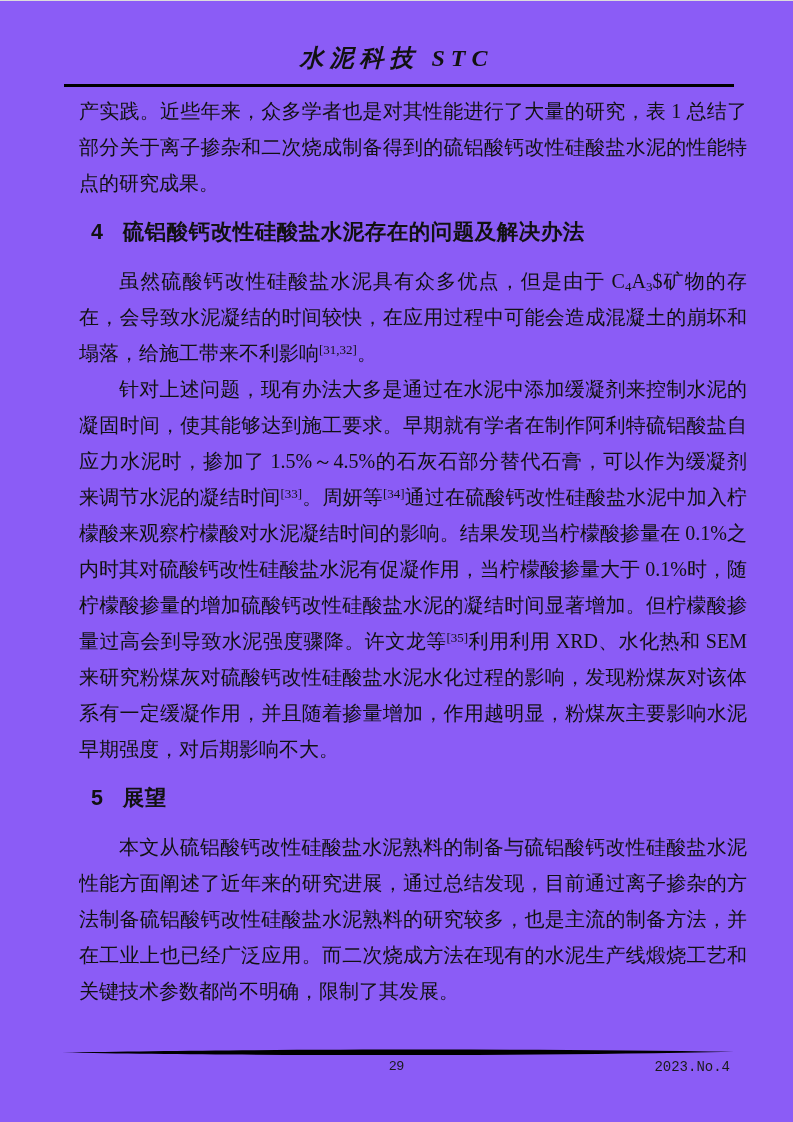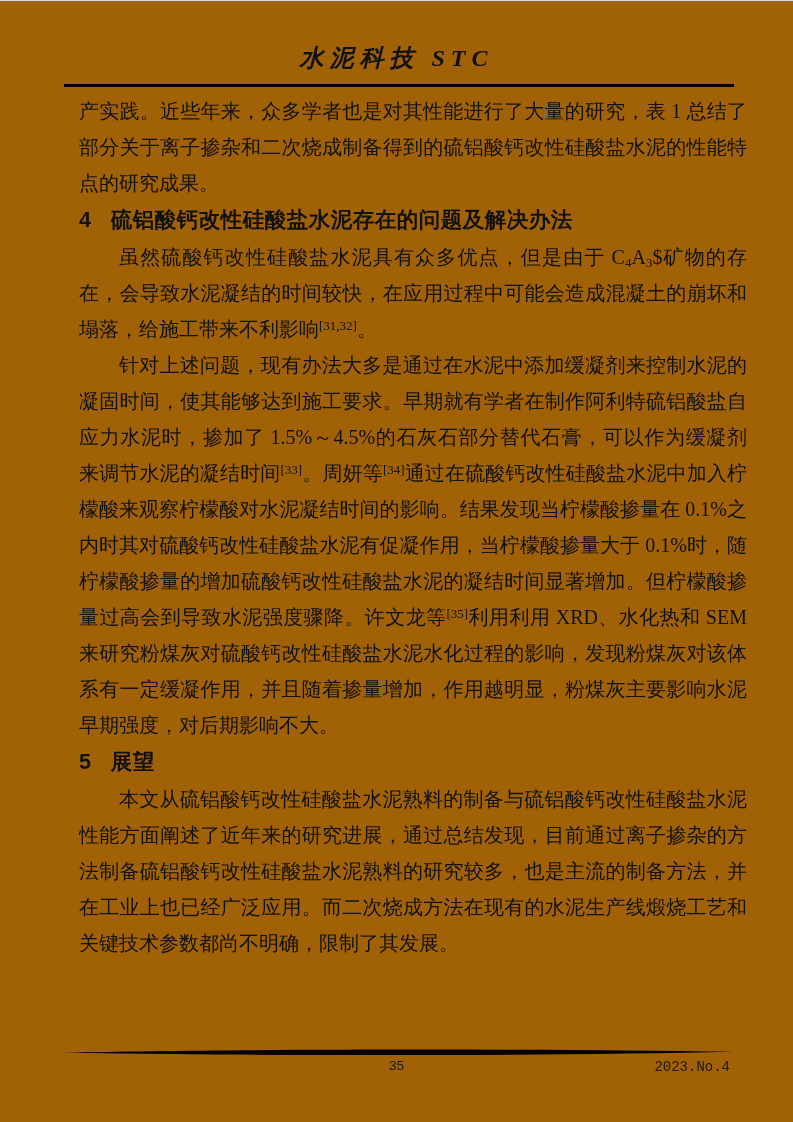--- a/index.html
+++ b/index.html
@@ -1,21 +1,21 @@
 <!DOCTYPE html>
 <html lang="zh"><head>
 <meta charset="utf-8">
 <style>
   html, body { margin: 0; padding: 0; background: #f0f0f0; }
   .page {
     position: relative;
     width: 793px;
     height: 1122px;
     margin: 0 auto;
-    background: #a16207;
+    background: #8b5cf6;
     color: #111111;
     font-family: "Liberation Serif", "DejaVu Serif", serif;
     overflow: hidden;
   }
   .scan-edge {
     position: absolute; top: 0; left: 0; width: 100%; height: 1px;
     background: #dcdcdc;
   }
   .journal-header {
     position: absolute;
@@ -35,21 +35,21 @@
     position: absolute;
     top: 93px; left: 79px; width: 668px; height: 952px;
     font-size: 20px;
     line-height: 36px;
     text-align: justify;
     overflow: hidden;
   }
   .content p { margin: 0; text-indent: 2em; }
   .content p.no-indent { text-indent: 0; }
   .content h2 {
-    margin: 0;
+    margin: 12px;
     font-family: "Liberation Sans", "DejaVu Sans", sans-serif;
     font-size: 21.5px;
     font-weight: bold;
     line-height: 38px;
     text-indent: 0;
     letter-spacing: 0.5px;
   }
   .content h2 .sec-num { margin-right: 0.9em; }
   sup.ref, sub.chem {
     font-size: 13px;
@@ -107,16 +107,16 @@
     </h2>
 
     <p>本文从硫铝酸钙改性硅酸盐水泥熟料的制备与硫铝酸钙改性硅酸盐水泥性能方面阐述了近年来的研究进展，通过总结发现，目前通过离子掺杂的方法制备硫铝酸钙改性硅酸盐水泥熟料的研究较多，也是主流的制备方法，并在工业上也已经广泛应用。而二次烧成方法在现有的水泥生产线煅烧工艺和关键技术参数都尚不明确，限制了其发展。</p>
 
   </div>
 
   <svg class="footer-rule" viewBox="0 0 672 9" preserveAspectRatio="none" aria-hidden="true">
     <path d="M0,4.5 C170,1.2 470,0.2 672,3.8 C470,8.2 170,7.8 0,4.5 Z" fill="#000"></path>
   </svg>
 
-  <div class="footer-page-num">35</div>
+  <div class="footer-page-num">29</div>
 
   <div class="footer-issue">2023.No.4</div>
 </div>
 
 </body></html>

